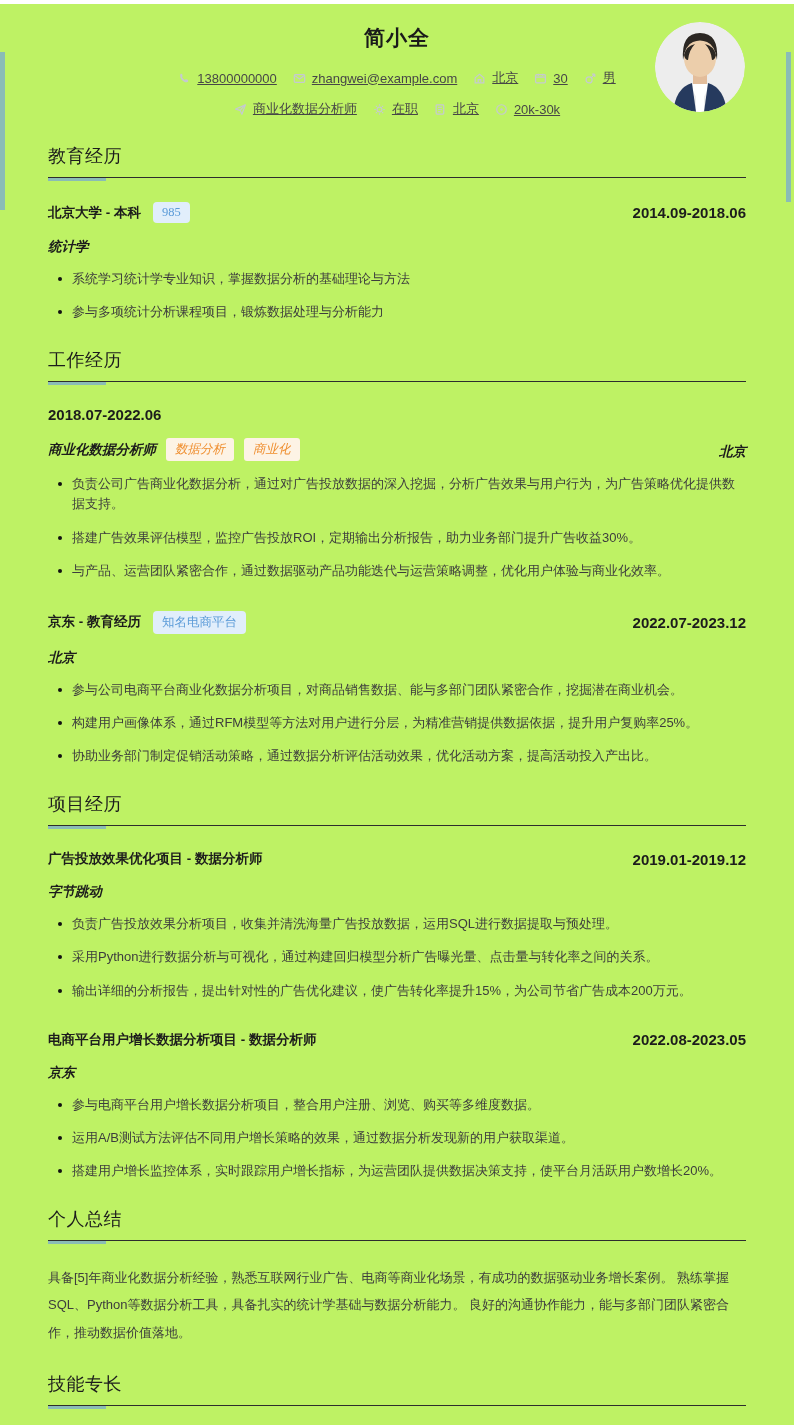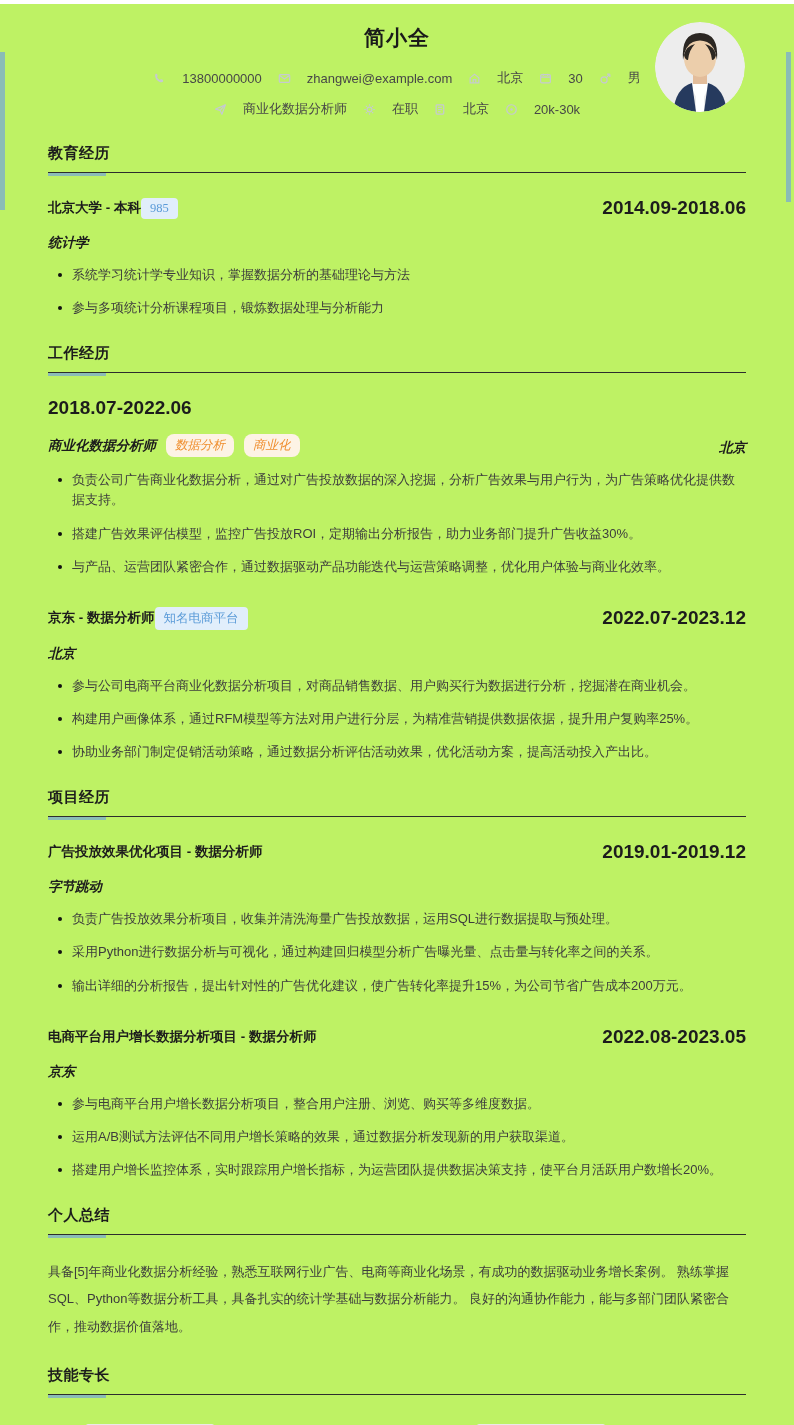--- a/index.html
+++ b/index.html
@@ -10,41 +10,41 @@
   
   .accent-bar { position:absolute; width:5px; background:#8abcb6; }
   .accent-bar.left { left:0; top:48px; height:158px; }
   .accent-bar.right { left:786px; top:48px; height:150px; }
 
   
   .header { position:relative; padding-top:20px; text-align:center; }
   .name { font-size:21px; font-weight:700; color:#1a1a1a; letter-spacing:1px; }
   .contact-row { margin-top:17px; display:flex; justify-content:center; align-items:center; gap:16px; font-size:13px; color:#474747; }
   .contact-row.second { margin-top:13px; }
-  .c-item { display:inline-flex; align-items:center; gap:16px; }
+  .c-item { display:inline-flex; align-items:center; gap:6px;text-decoration:underline; }
   .c-item svg { display:block; }
   .avatar-wrap { position:absolute; top:18px; right:49px; width:90px; height:90px; border-radius:50%; overflow:hidden; }
 
   
   .content { padding:0 48px; }
   .section { margin-top:26px; }
-  .sec-title { font-size:15px; font-weight:700; color:#1c1c1c; letter-spacing:0.5px; }
+  .sec-title { font-size:18px; font-weight:400; color:#1c1c1c; letter-spacing:0.5px; }
   .sec-rule { position:relative; margin-top:9px; border-top:1px solid #2d2d2d; height:4px; }
   .sec-rule::after { content:""; position:absolute; left:0; top:0; width:58px; height:3px; background:#8abcb6; }
 
   .entry { margin-top:21px; }
   .entry + .entry { margin-top:30px; }
   .entry-head { display:flex; justify-content:space-between; align-items:center; }
-  .entry-left { display:flex; align-items:center; }
+  .entry-left { display:flex; align-items:center; gap:12px; }
   .entry-title { font-size:13.5px; font-weight:700; color:#1c1c1c; }
-  .entry-date { font-size:19px; font-weight:700; color:#1c1c1c; }
+  .entry-date { font-size:15px; font-weight:700; color:#1c1c1c; }
   .entry-sub { margin-top:15px; display:flex; justify-content:space-between; align-items:flex-end;font-style:italic; }
   .entry-sub .entry-left { gap:10px; }
   .badge-blue { background:#e1eefb; color:#5b9bd8; font-size:12.5px; padding:3px 9px; border-radius:4px;font-family:Liberation Serif, serif; }
-  .tag-orange { background:#fdf3e5; color:#ef8e2e; font-size:12.5px; padding:3px 9px; border-radius:8px; }
+  .tag-orange { background:#fdf3e5; color:#ef8e2e; font-size:12.5px; padding:3px 9px; border-radius:3px; }
   .loc { font-size:13.5px; font-weight:700; color:#1c1c1c; }
 
   ul.bullets { list-style:none; margin-top:4px; }
   ul.bullets li { position:relative; margin-top:13px; padding-left:24px; font-size:13px; line-height:1.55; color:#3d3d3d; }
   ul.bullets li::before { content:""; position:absolute; left:10px; top:8px; width:4px; height:4px; border-radius:50%; background:#111; }
 
   .summary-text { margin-top:20px; font-size:13px; line-height:2.1; color:#3d3d3d; }
 
   .skills-grid { margin-top:24px; display:grid; grid-template-columns:1fr 1fr; column-gap:56px; row-gap:22px; }
   .skill-row { display:flex; align-items:center; }
@@ -216,30 +216,30 @@
         <ul class="bullets">
           <li>负责公司广告商业化数据分析，通过对广告投放数据的深入挖掘，分析广告效果与用户行为，为广告策略优化提供数据支持。</li>
           <li>搭建广告效果评估模型，监控广告投放ROI，定期输出分析报告，助力业务部门提升广告收益30%。</li>
           <li>与产品、运营团队紧密合作，通过数据驱动产品功能迭代与运营策略调整，优化用户体验与商业化效率。</li>
         </ul>
       </div>
 
       <div class="entry">
         <div class="entry-head">
           <div class="entry-left">
-            <span class="entry-title">京东 - 数据分析师</span>
+            <span class="entry-title">京东 - 教育经历</span>
             <span class="badge-blue">知名电商平台</span>
           </div>
           <span class="entry-date">2022.07-2023.12</span>
         </div>
         <div class="entry-sub">
           <span class="loc">北京</span>
         </div>
         <ul class="bullets">
-          <li>参与公司电商平台商业化数据分析项目，对商品销售数据、用户购买行为数据进行分析，挖掘潜在商业机会。</li>
+          <li>参与公司电商平台商业化数据分析项目，对商品销售数据、能与多部门团队紧密合作，挖掘潜在商业机会。</li>
           <li>构建用户画像体系，通过RFM模型等方法对用户进行分层，为精准营销提供数据依据，提升用户复购率25%。</li>
           <li>协助业务部门制定促销活动策略，通过数据分析评估活动效果，优化活动方案，提高活动投入产出比。</li>
         </ul>
       </div>
     </div>
 
     <div class="section">
       <div class="sec-title">项目经历</div>
       <div class="sec-rule"></div>
 

